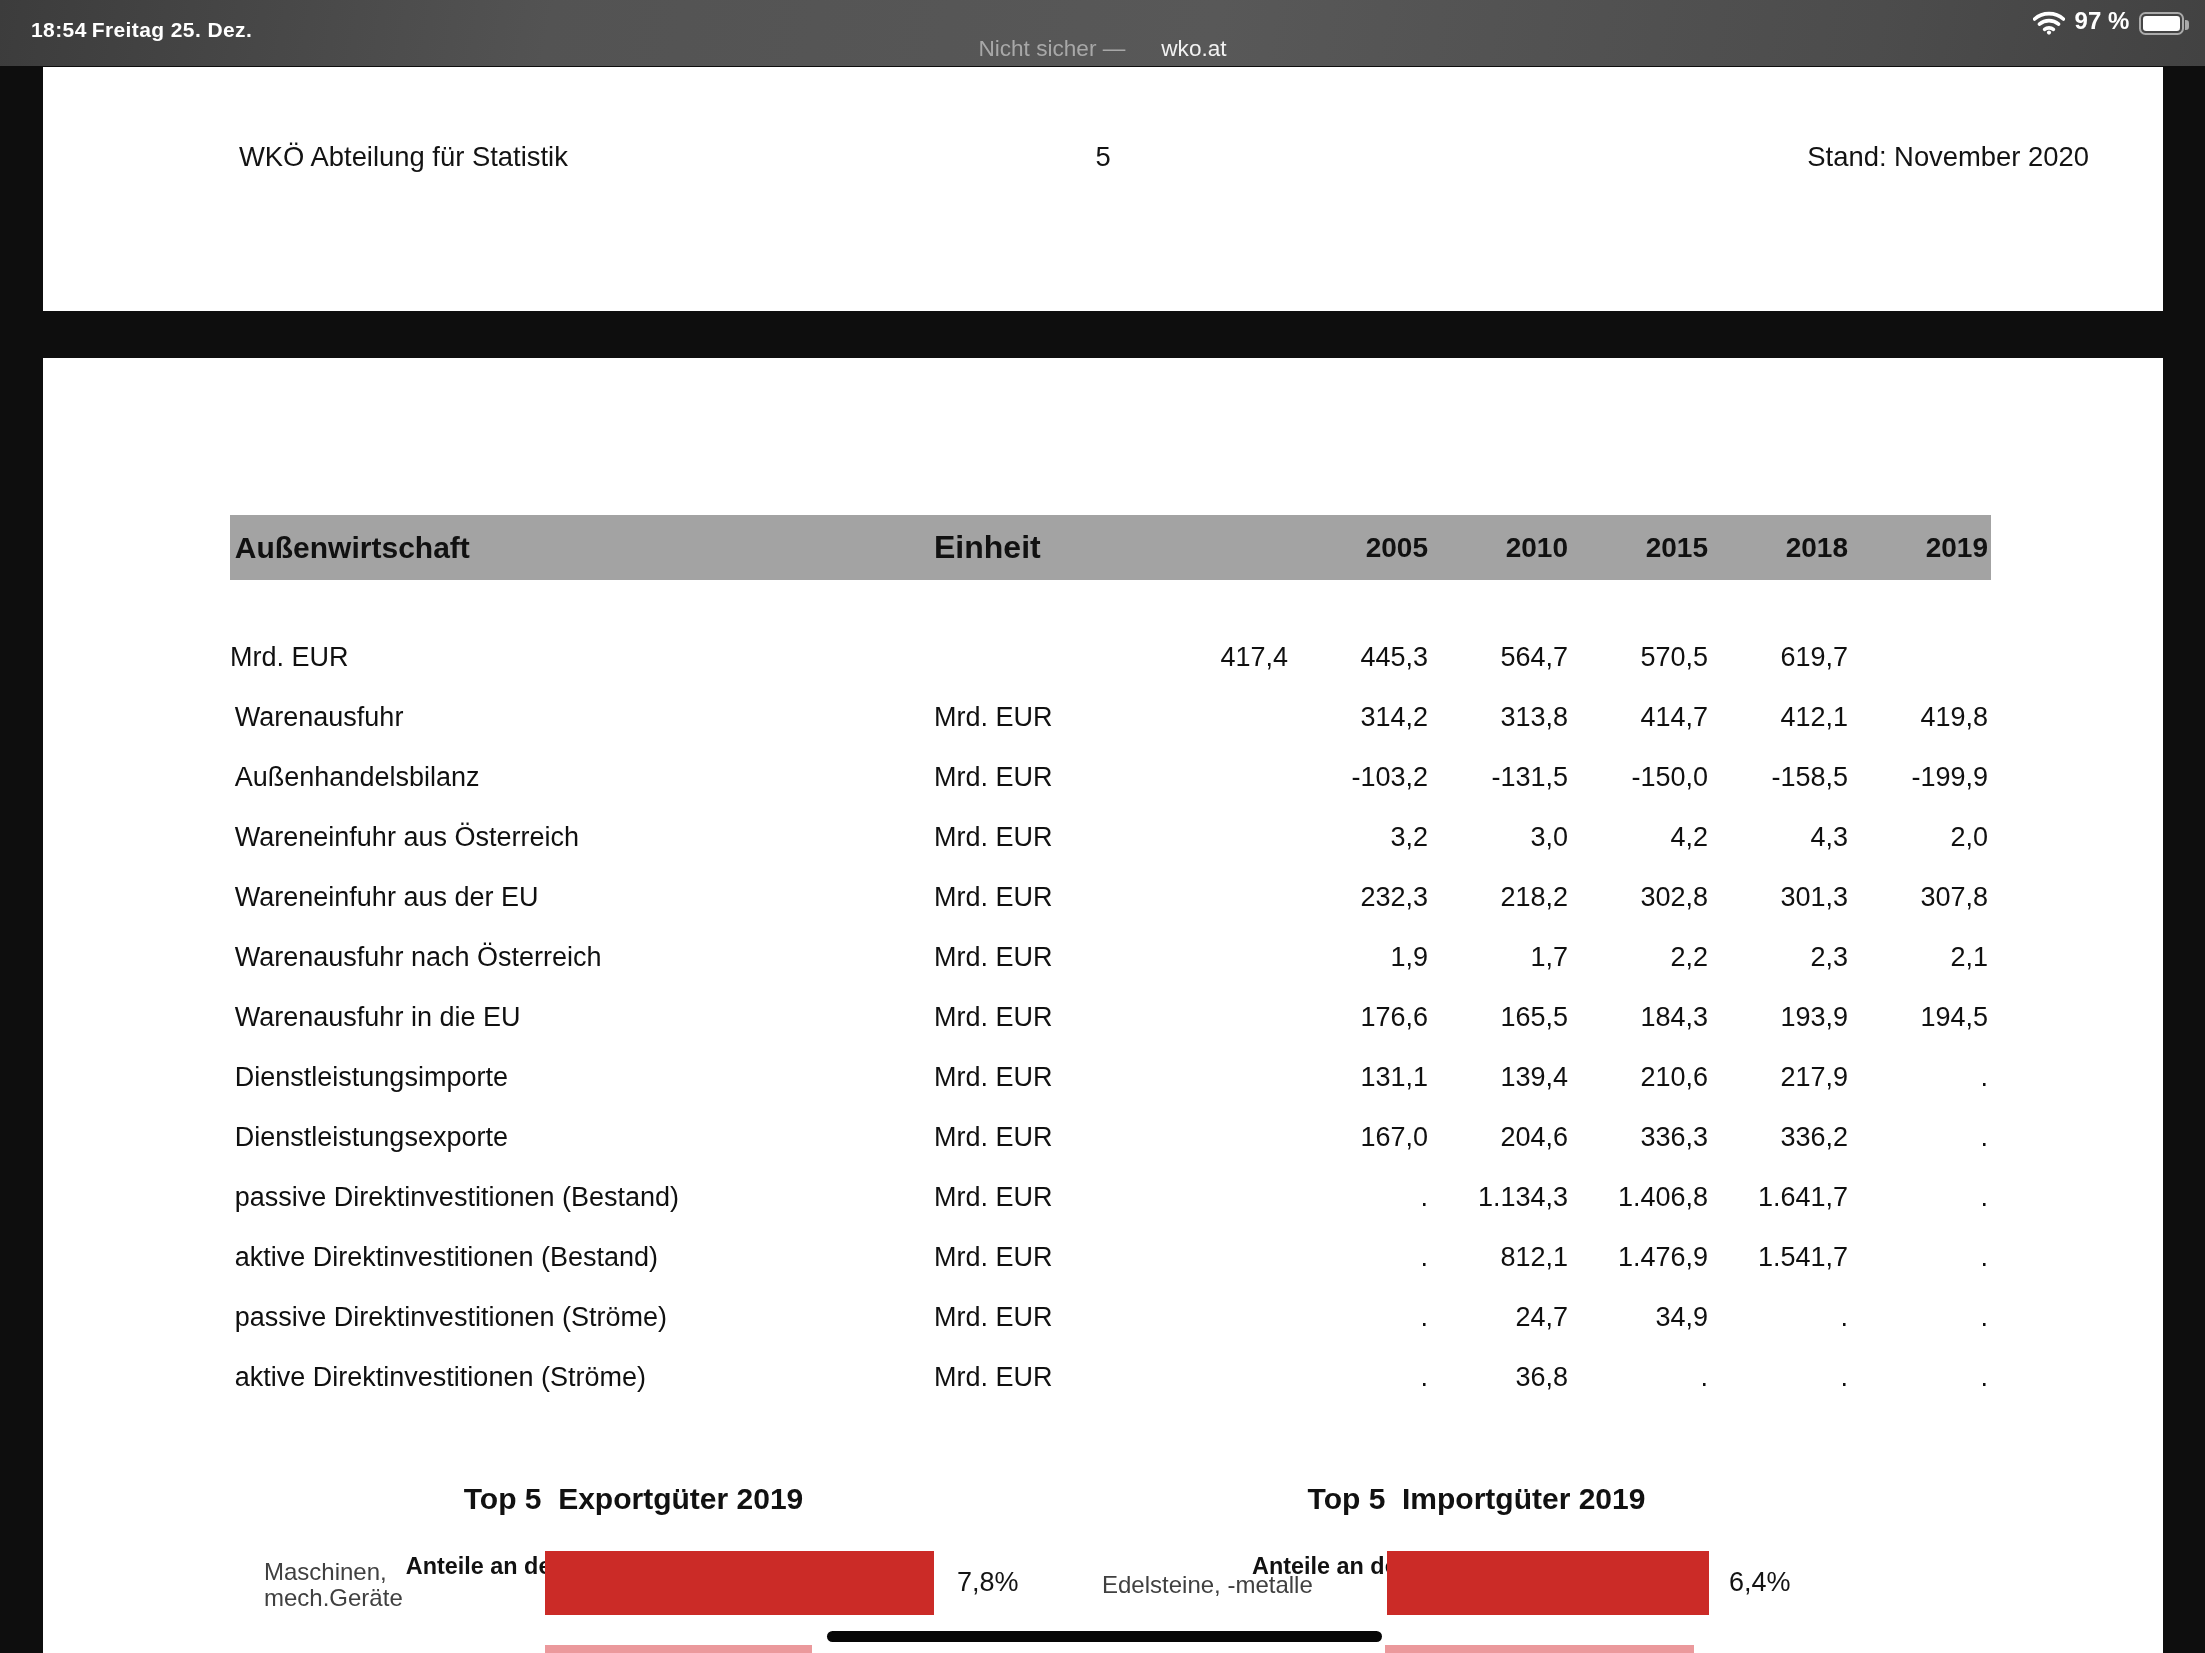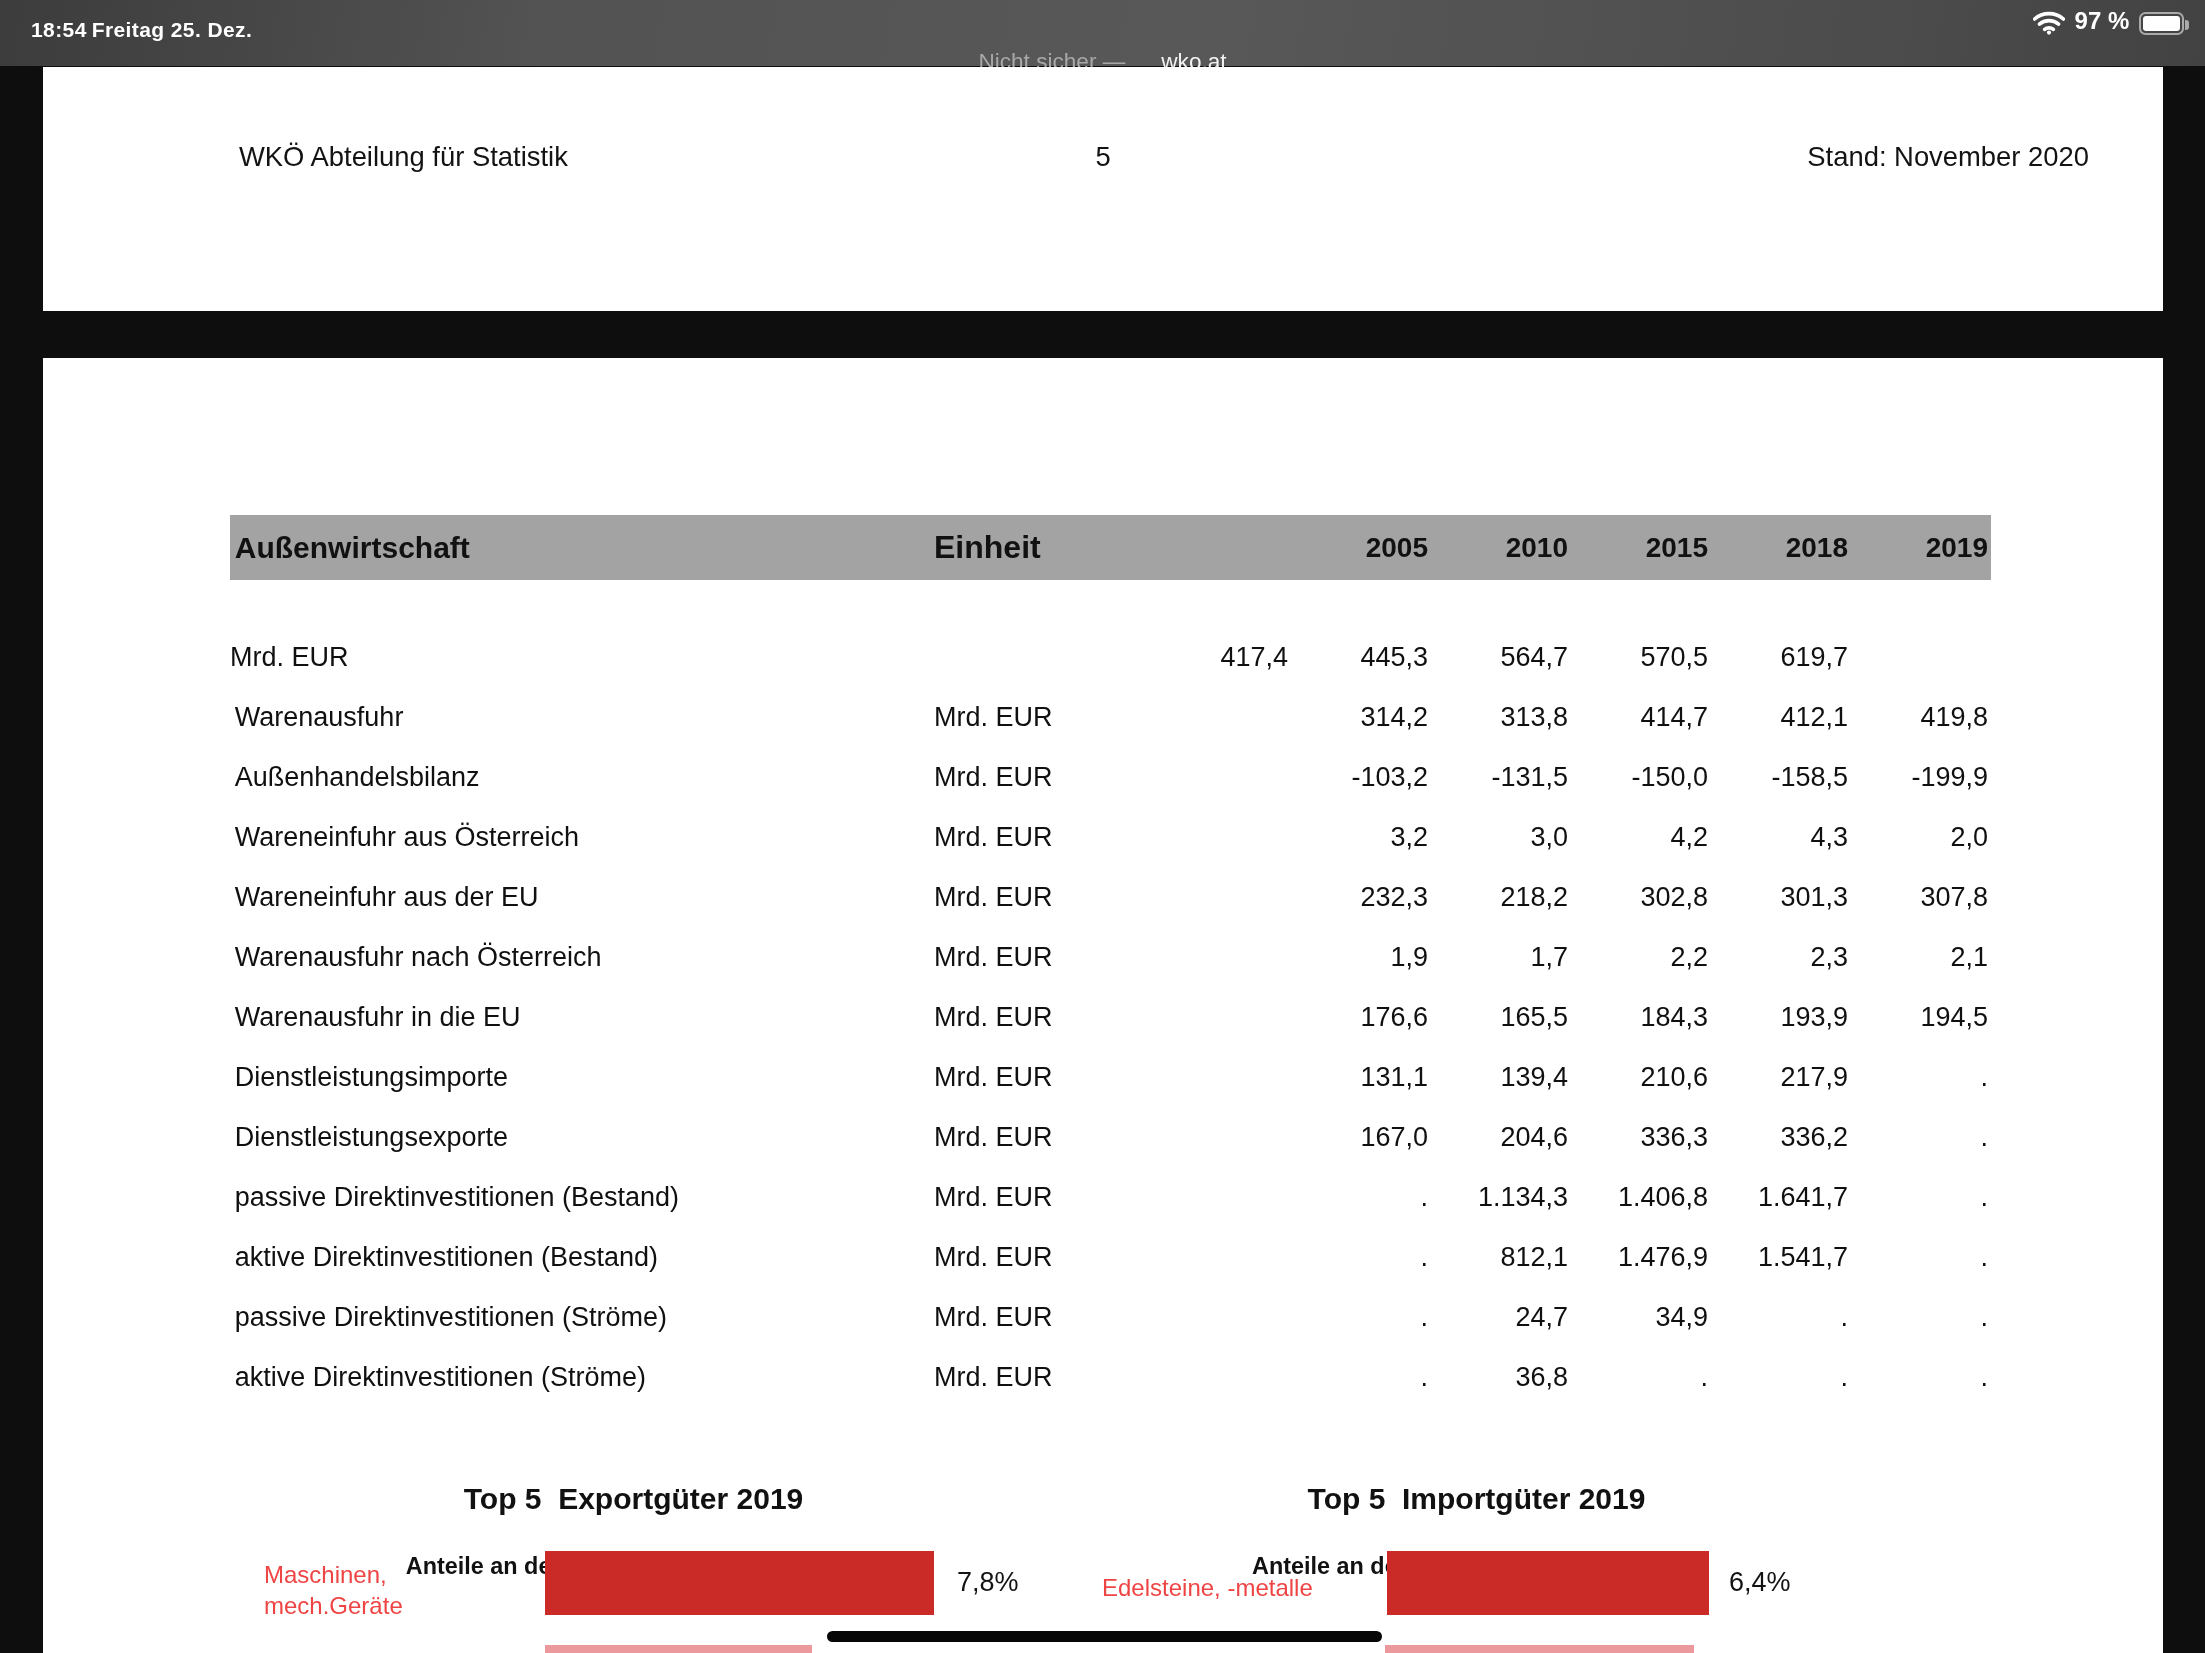--- a/index.html
+++ b/index.html
@@ -31,21 +31,21 @@
   }
   .battery-fill {
     position:absolute; left:1.6px; top:1.6px; bottom:1.6px; width:37px;
     background:#fff; border-radius:3.2px;
   }
   .battery-nub {
     position:absolute; right:-6.5px; top:6.5px; width:4px; height:9.7px;
     background:rgba(255,255,255,0.55); border-radius:0 3.2px 3.2px 0;
   }
   .urlrow {
-    position:absolute; left:0; top:44px; width:2205px; height:36px;
+    position:absolute; left:0; top:31px; width:2205px; height:36px;
     display:flex; align-items:center; justify-content:center;
     font-size:22.6px;
     gap:28px;
   }
   .url-sec { color:#a8a8a8; }
   .url-domain { color:#f2f2f2; margin-left:8px; font-weight:500; }
 
   
   .page1 {
     position:absolute; left:43px; top:67px; width:2120px; height:244px;
@@ -86,21 +86,21 @@
   
   .ct-block { position:absolute; text-align:center; font-weight:700; white-space:pre-wrap; }
   .ct-left  { left:187px;  top:1091px; width:807px; }
   .ct-right { left:938px; top:1091px; width:991px; }
   .ct-title { font-size:30px; line-height:39px; }
   .ct-sub   { font-size:23.4px; line-height:37px; }
 
   
   .bar { position:absolute; height:64px; top:1193px; }
   .bar.partial { top:1287px; height:24px; }
-  .bar-label { position:absolute; font-size:24px; line-height:31px; white-space:pre-line; color:#ef4444; }
+  .bar-label { position:absolute; font-size:24px; line-height:26px; white-space:pre-line; color:#404040; }
   .pct { position:absolute; font-size:27px; line-height:34px; color:#131313; }
 
   
   .home-indicator {
     position:absolute; left:827px; top:1631px; width:555px; height:10.5px;
     background:#070707; border-radius:5.7px; z-index:50;
   }
 </style>
 </head>
 <body>

